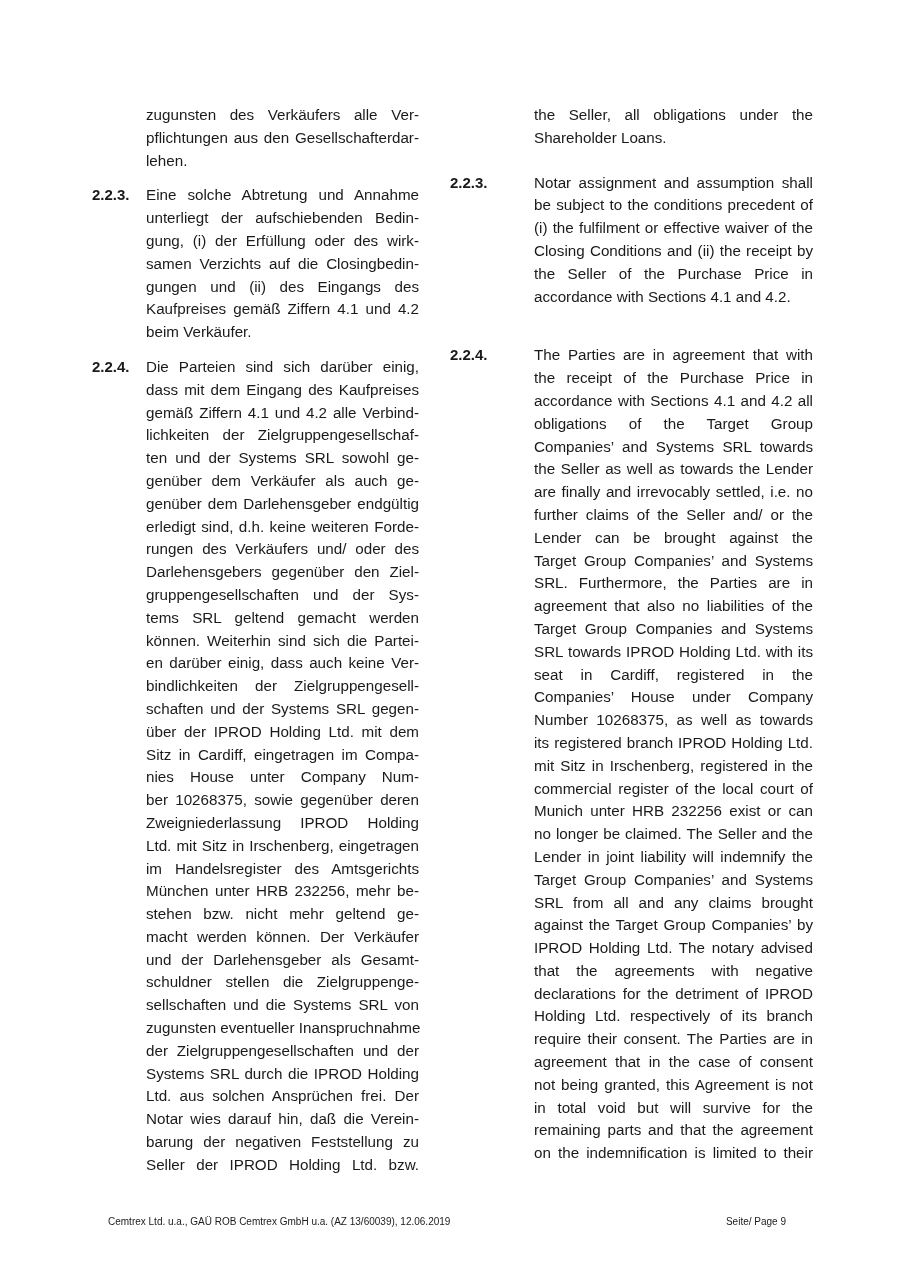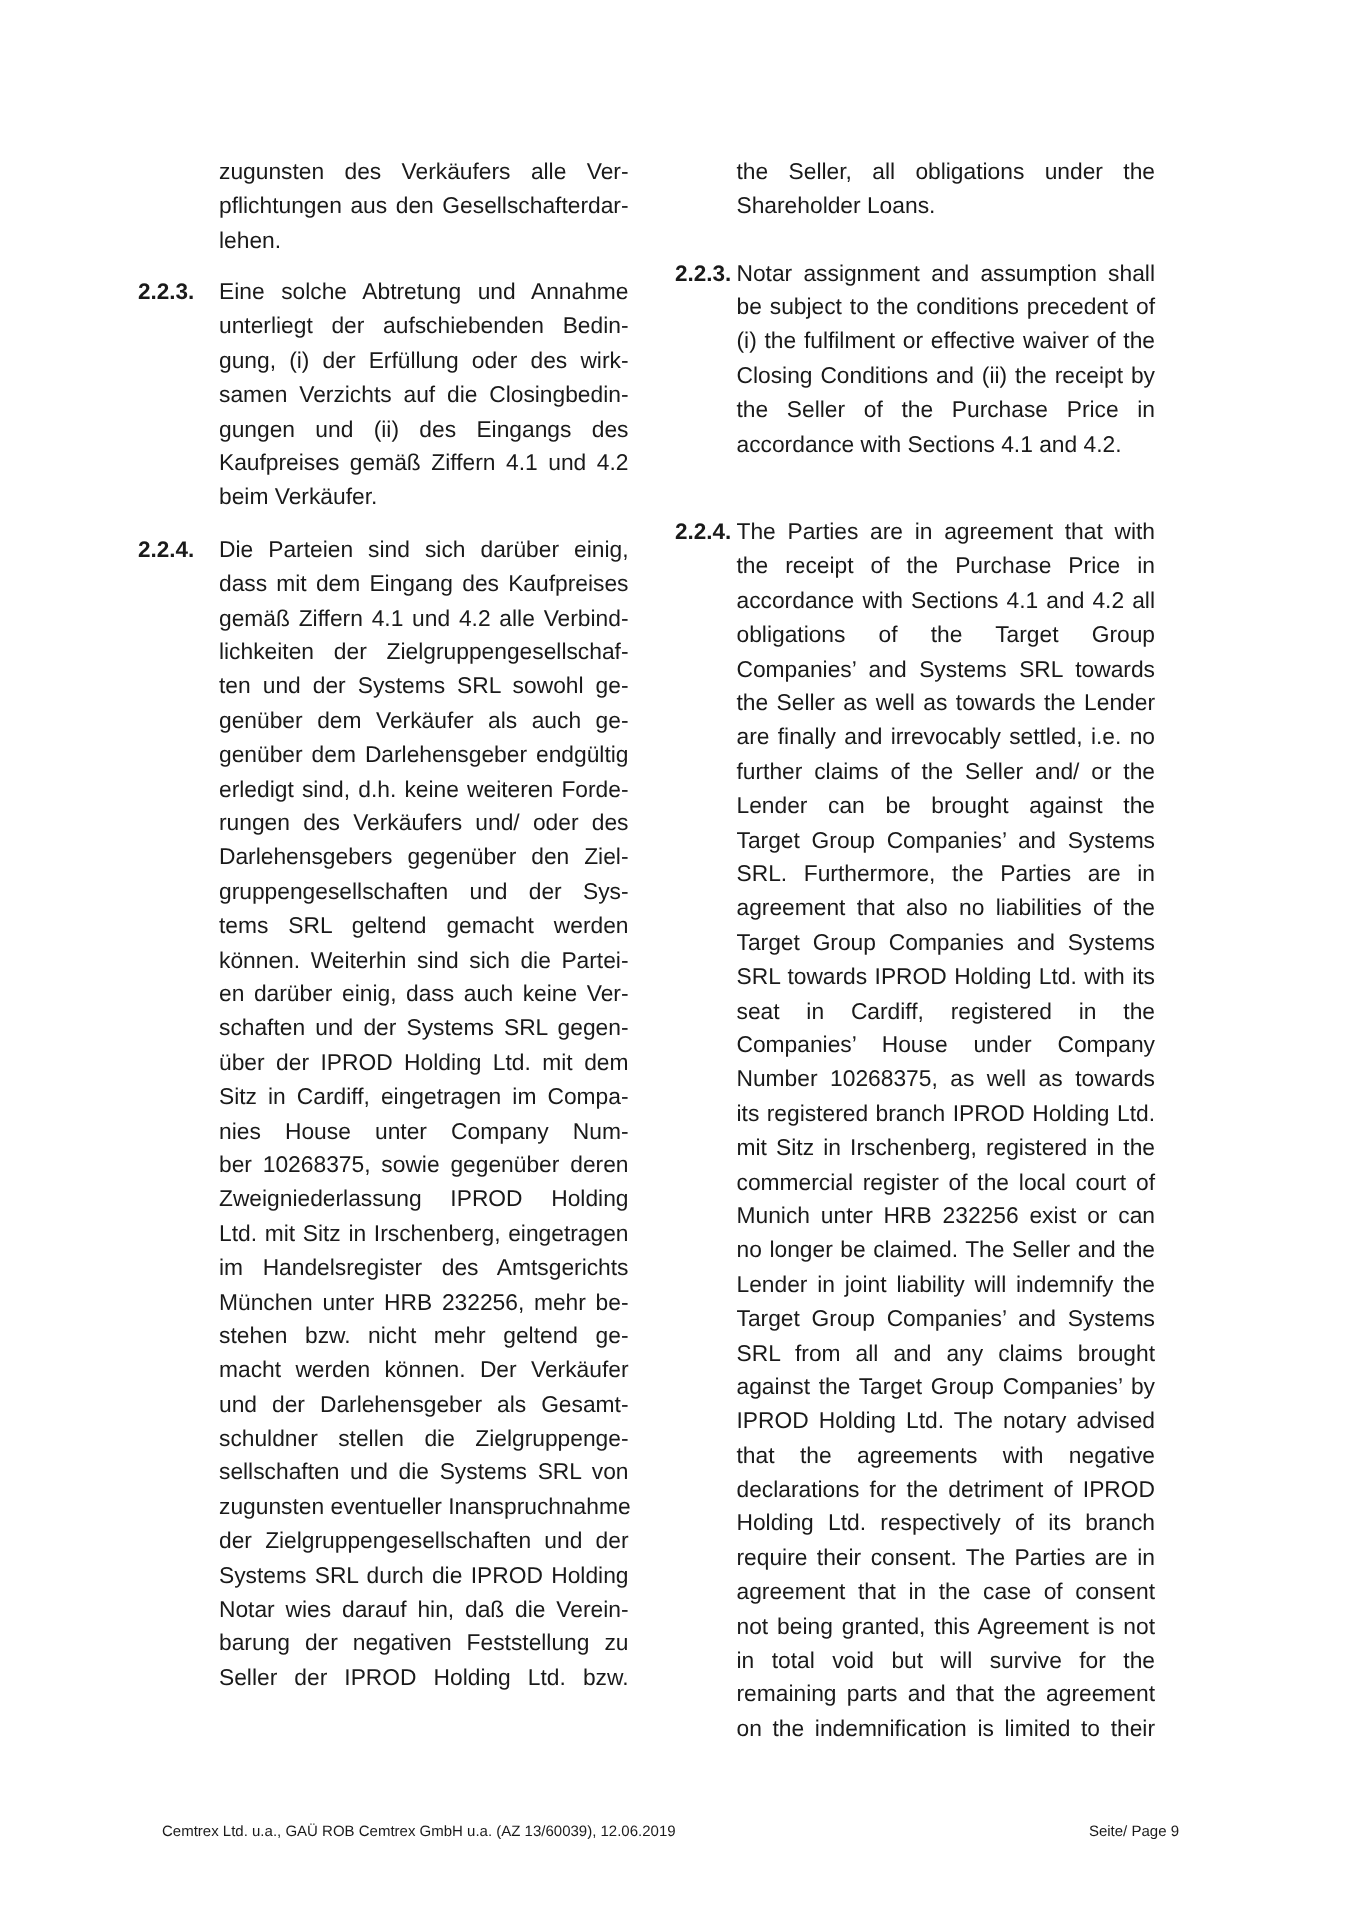--- a/index.html
+++ b/index.html
@@ -4,21 +4,21 @@
   <style>
     html, body { margin: 0; padding: 0; background: #ffffff; }
     body { width: 908px; height: 1286px; position: relative; overflow: hidden;
            font-family: "Liberation Sans", sans-serif; color: #1a1a1a; }
     .col { position: absolute; top: 104px; }
     .col-de { left: 92px; width: 327px; }
     .col-en { left: 450px; width: 336px; }
     .para { position: relative; margin-bottom: 12px; }
     .para .num { position: absolute; left: 0; top: 0; font-weight: bold; font-size: 15px; line-height: 22.8px; }
     .col-de .para .body { margin-left: 54px; width: 273px; }
-    .col-en .para .body { margin-left: 41px; width: 279px; }
+    .col-en .para .body { margin-left: 84px; width: 279px; }
     .line { font-size: 15.2px; line-height: 22.8px; white-space: nowrap; height: 22.8px;
             text-align: justify; text-align-last: justify; }
     .line.last { text-align-last: left; }
     .footer { position: absolute; top: 1216px; font-size: 10px; color: #1a1a1a; }
     .footer-left { left: 108px; }
     .footer-right { right: 122px; font-size: 10px; }
   </style>
 </head>
 <body>
 
@@ -52,37 +52,39 @@
         <div class="line">ten und der Systems SRL sowohl ge-</div>
         <div class="line">genüber dem Verkäufer als auch ge-</div>
         <div class="line">genüber dem Darlehensgeber endgültig</div>
         <div class="line">erledigt sind, d.h. keine weiteren Forde-</div>
         <div class="line">rungen des Verkäufers und/ oder des</div>
         <div class="line">Darlehensgebers gegenüber den Ziel-</div>
         <div class="line">gruppengesellschaften und der Sys-</div>
         <div class="line">tems SRL geltend gemacht werden</div>
         <div class="line">können. Weiterhin sind sich die Partei-</div>
         <div class="line">en darüber einig, dass auch keine Ver-</div>
+        <div class="line">bindlichkeiten der Zielgruppengesell-</div>
         <div class="line">schaften und der Systems SRL gegen-</div>
         <div class="line">über der IPROD Holding Ltd. mit dem</div>
         <div class="line">Sitz in Cardiff, eingetragen im Compa-</div>
         <div class="line">nies House unter Company Num-</div>
         <div class="line">ber 10268375, sowie gegenüber deren</div>
         <div class="line">Zweigniederlassung IPROD Holding</div>
         <div class="line">Ltd. mit Sitz in Irschenberg, eingetragen</div>
         <div class="line">im Handelsregister des Amtsgerichts</div>
         <div class="line">München unter HRB 232256, mehr be-</div>
         <div class="line">stehen bzw. nicht mehr geltend ge-</div>
         <div class="line">macht werden können. Der Verkäufer</div>
         <div class="line">und der Darlehensgeber als Gesamt-</div>
         <div class="line">schuldner stellen die Zielgruppenge-</div>
         <div class="line">sellschaften und die Systems SRL von</div>
         <div class="line">zugunsten eventueller Inanspruchnahme</div>
         <div class="line">der Zielgruppengesellschaften und der</div>
         <div class="line">Systems SRL durch die IPROD Holding</div>
+        <div class="line">Ltd. aus solchen Ansprüchen frei. Der</div>
         <div class="line">Notar wies darauf hin, daß die Verein-</div>
         <div class="line">barung der negativen Feststellung zu</div>
         <div class="line">Seller der IPROD Holding Ltd. bzw.</div>
       </div>
     </div>
   </div>
 <div class="col col-en">
     <div class="para">
       <div class="body">
         <div class="line">the Seller, all obligations under the</div>

